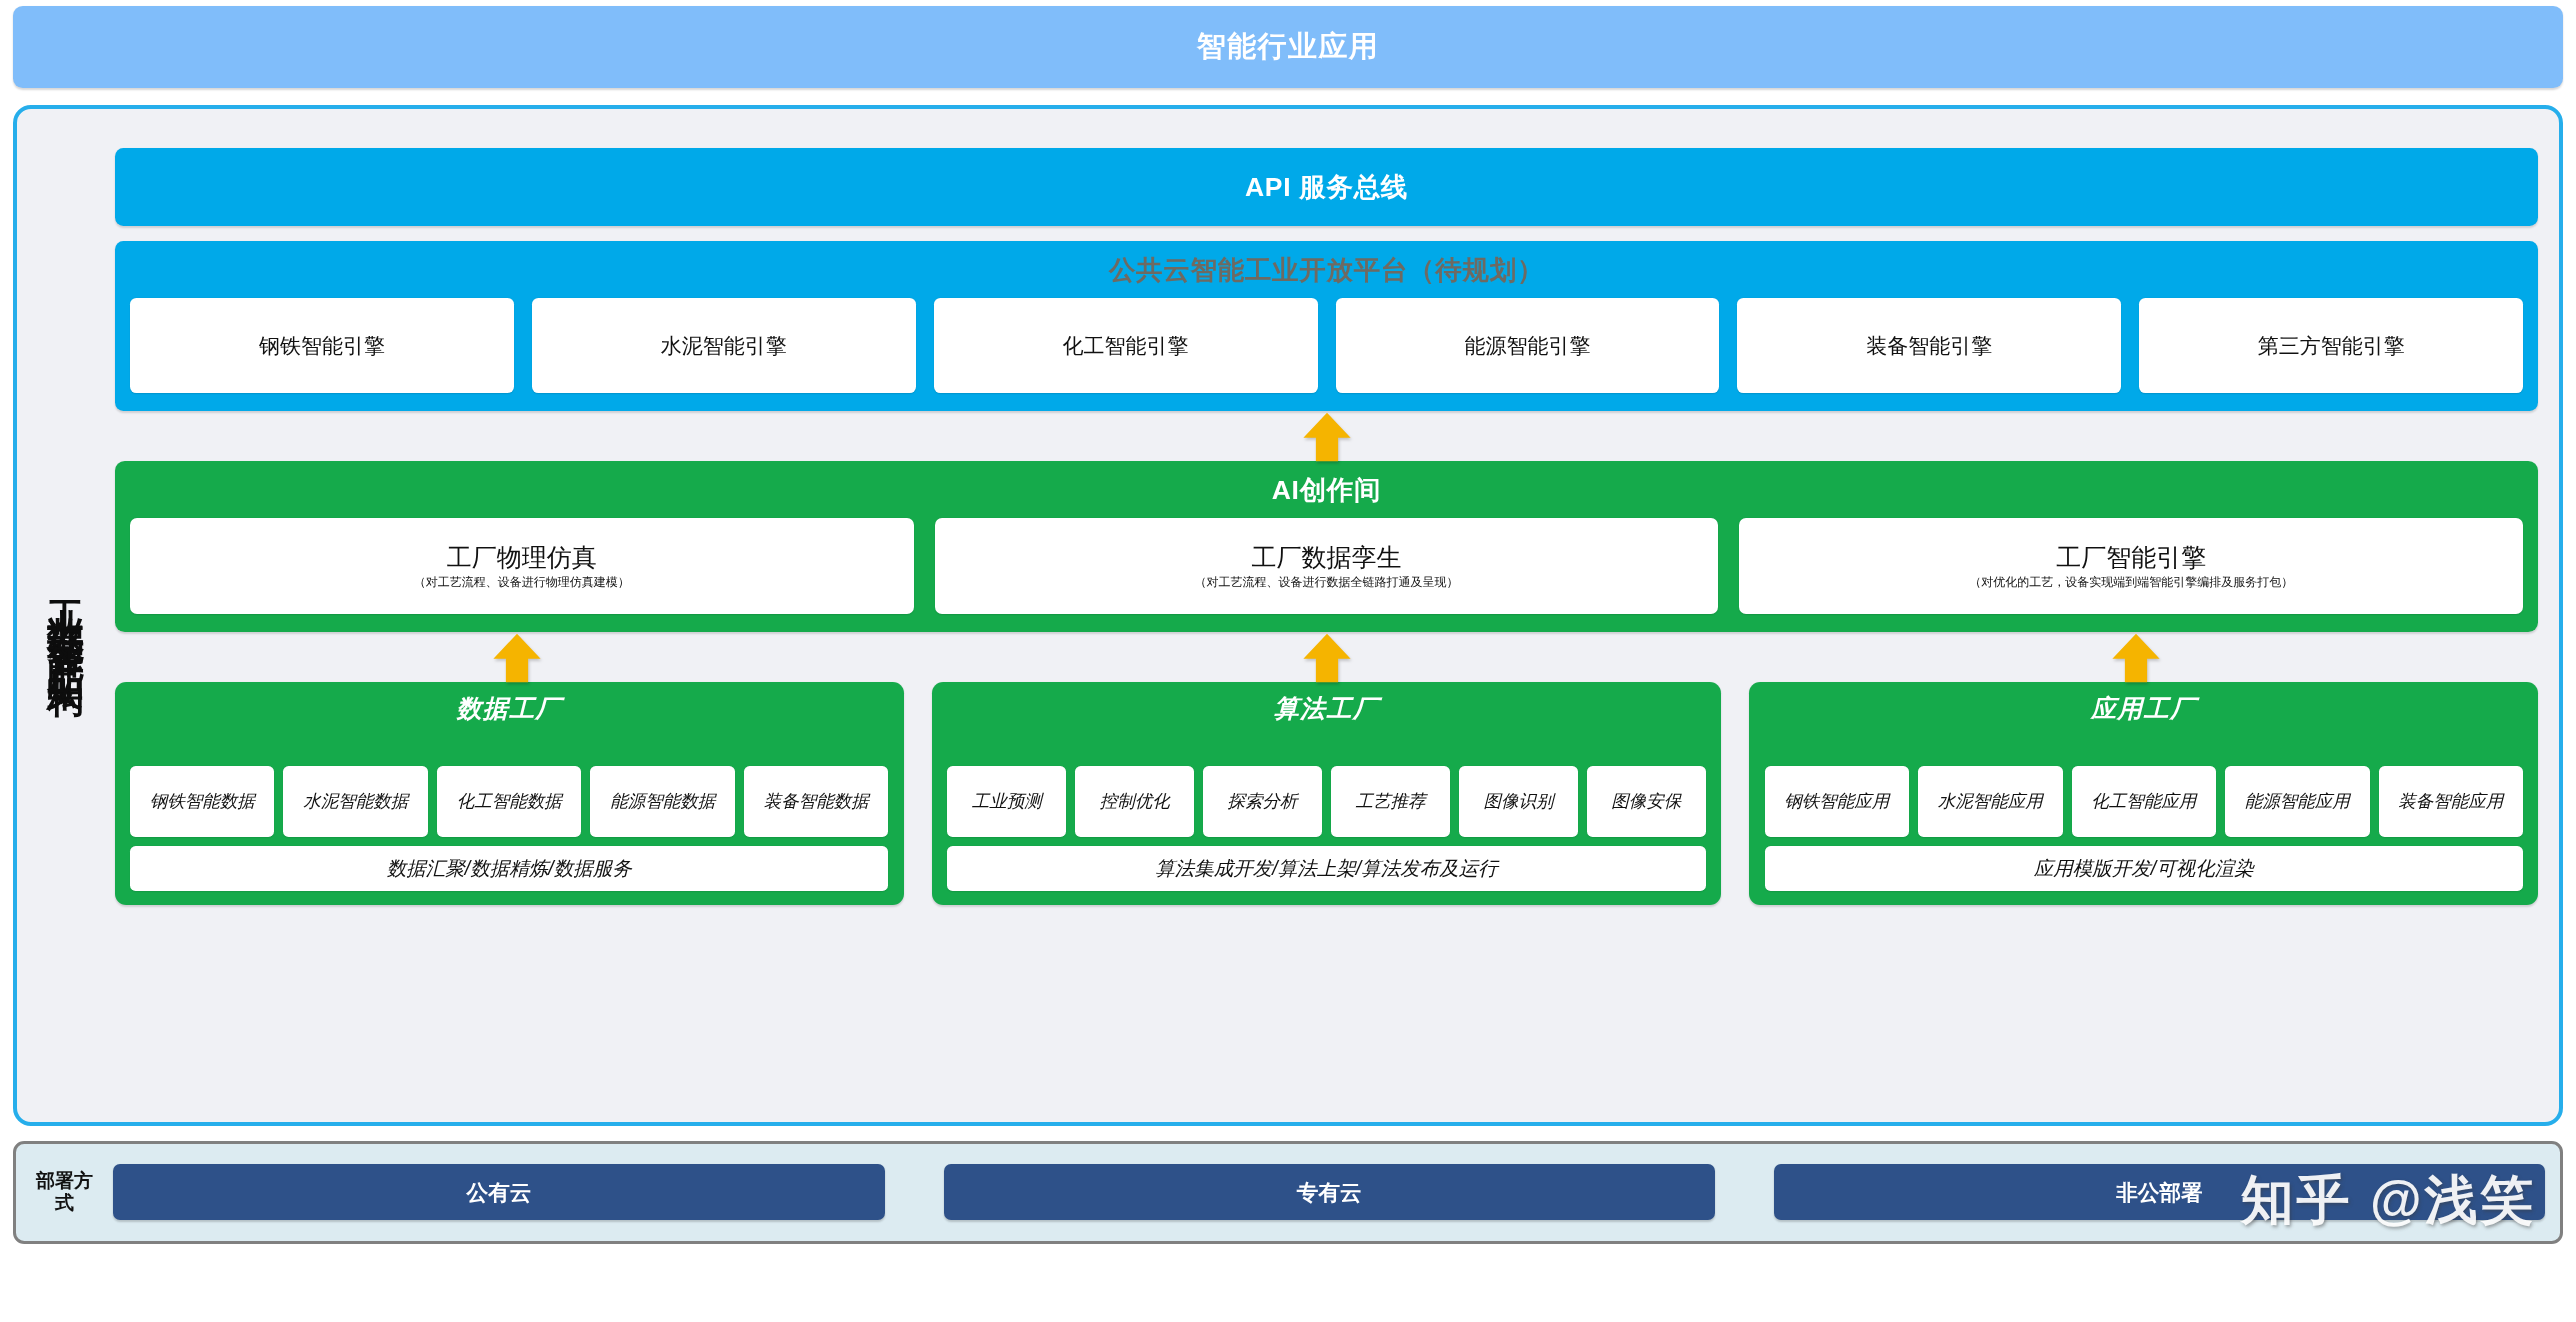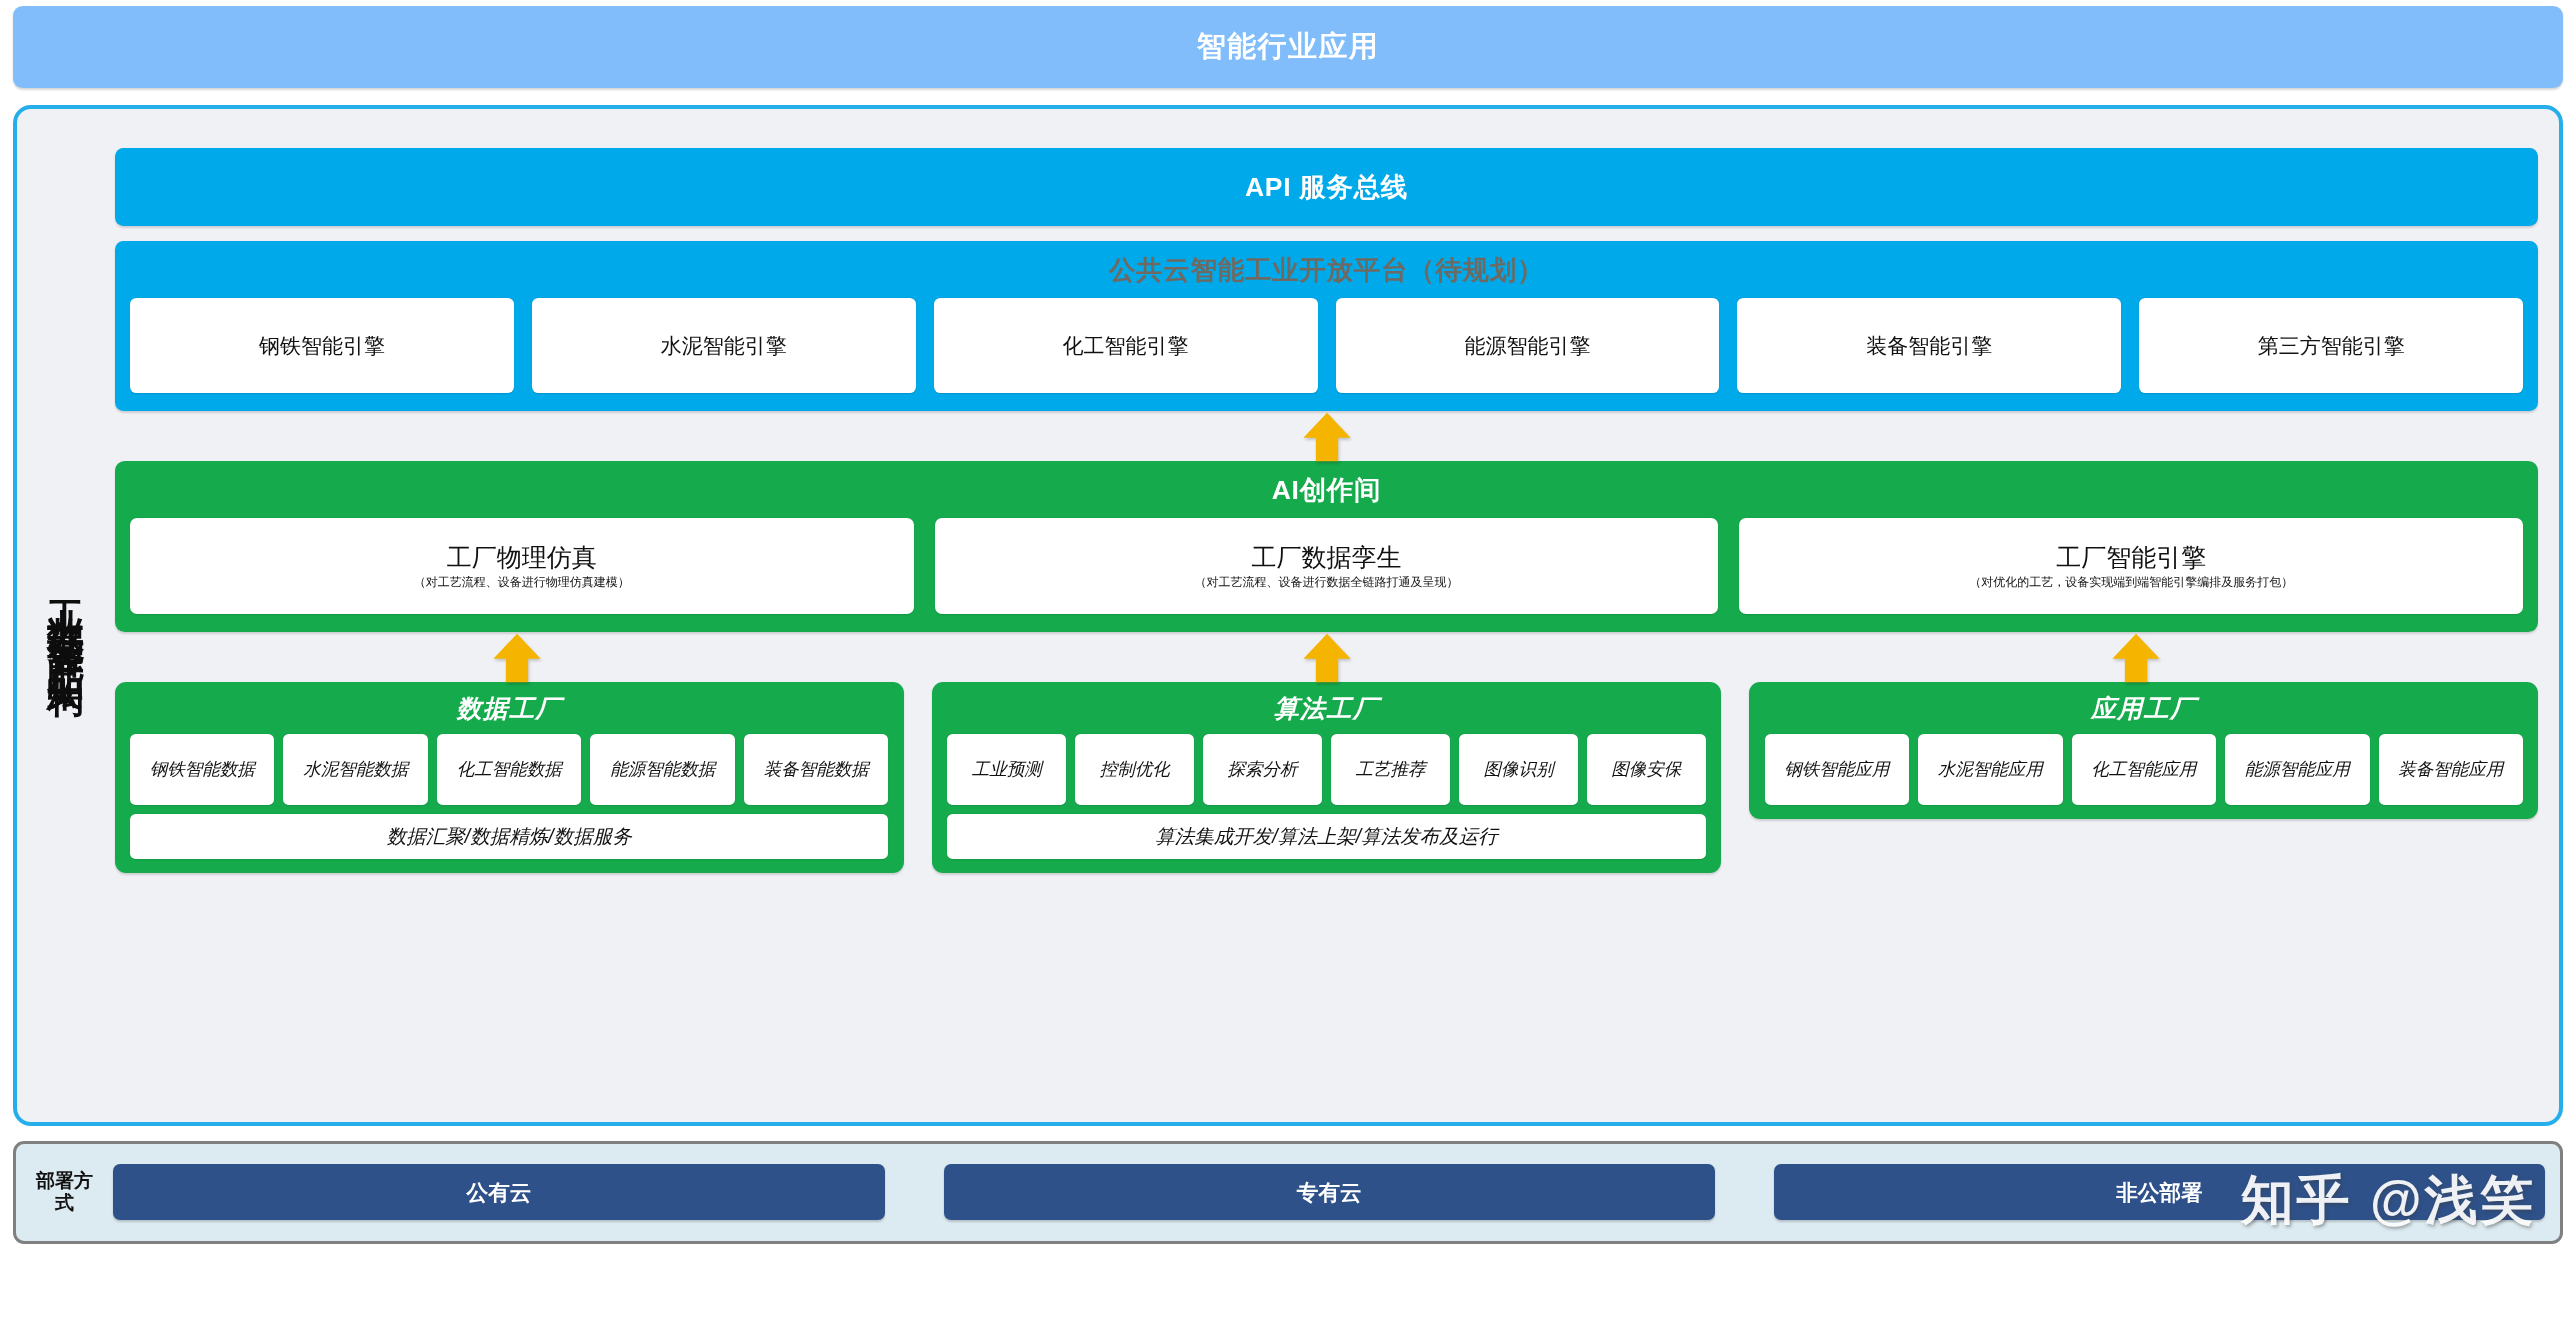--- a/index.html
+++ b/index.html
@@ -208,20 +208,21 @@
     align-items: center;
     justify-content: center;
     color: #ffffff;
     font-size: 25px;
     font-weight: bold;
     letter-spacing: 1.4px;
   }
   .factory-items {
     display: flex;
     gap: 9px;
+    margin-top: 32px;
   }
   .factory-item {
     flex: 1 1 0;
     min-width: 0;
     height: 71px;
     background: #ffffff;
     border-radius: 5.6px;
     display: flex;
     align-items: center;
     justify-content: center;
@@ -426,20 +427,21 @@
         <div class="factory-col">
           <div class="factory">
             <div class="factory-title">应用工厂</div>
             <div class="factory-items">
               <div class="factory-item">钢铁智能应用</div>
               <div class="factory-item">水泥智能应用</div>
               <div class="factory-item">化工智能应用</div>
               <div class="factory-item">能源智能应用</div>
               <div class="factory-item">装备智能应用</div>
             </div>
+            <div class="factory-footer">应用模版开发/可视化渲染</div>
           </div>
         </div>
 
       </div>
 
     </div>
   </div>
 
   <div class="deploy-bar">
     <div class="deploy-label">部署方式</div>

